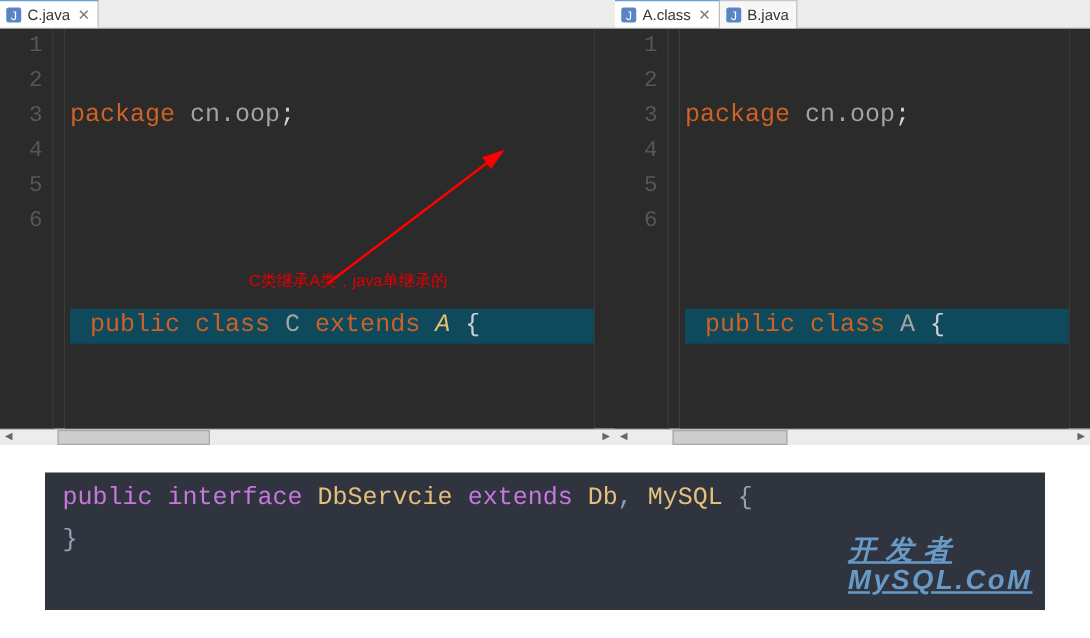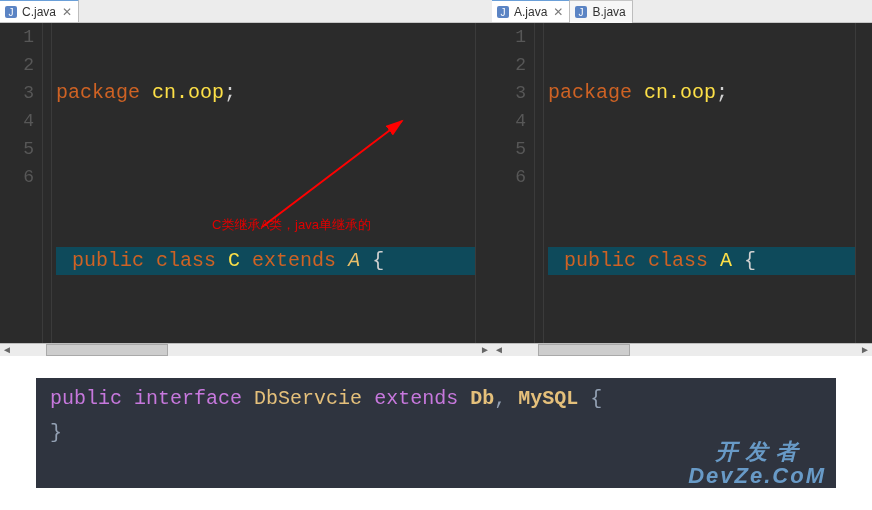--- a/index.html
+++ b/index.html
@@ -18,45 +18,45 @@
   .tab .jicon svg{display:block;}
   .tab .close{font-family:Arial;color:#7a7a7a;margin-left:2px;}
 
   .editor{flex:1;display:flex;background:#2b2b2b;overflow:hidden;}
   .gutter{flex:0 0 34px;background:#2b2b2b;color:#575757;text-align:right;padding-right:8px;border-right:1px solid #3b3b3b;line-height:28px;font-size:18px;position:relative;}
   .gutter2{flex:0 0 8px;background:#2b2b2b;border-right:1px solid #3b3b3b;}
   .code{flex:1;background:#2b2b2b;line-height:28px;color:#cc7832;white-space:pre;padding-left:4px;position:relative;}
   .code .line{height:28px;}
 
   .tk-kw{color:#ce6224;text-align:right;}          
-  .tk-id{color:#fde047;}          
+  .tk-id{color:#a3a3a3;}          
   .tk-type{color:#e8bf6a;font-style:italic;}
   .tk-punc{color:#d0d0d0;}
   .tk-comment{color:#e00000;font-family:Arial,sans-serif;font-size:13px;}
 
   .hl-cyan{background:#0e4a5b;padding-left:16px;}
 
   .scrollbar-h{height:12px;background:#ececec;border-top:1px solid #bdbdbd;display:flex;align-items:center;}
   .sb-thumb{height:10px;background:#cdcdcd;border:1px solid #a9a9a9;margin-left:32px;width:120px;}
   .arrowbtn{width:14px;height:12px;color:#666;font:10px/12px Arial;text-align:center;}
   .vstrip{width:16px;background:#2b2b2b;border-left:1px solid #3b3b3b;}
 
   
   .anno-arrow{position:absolute;left:160px;top:84px;pointer-events:none;}
 
   
   .banner{position:absolute;left:36px;top:378px;width:800px;height:110px;background:#2f343f;}
   .banner .codeline{padding:8px 14px 0 14px;font-size:20px;line-height:26px;white-space:pre;}
   .bn-kw{color:#c778dd;}
   .bn-type{color:#e5c07b;}
-  .bn-type2{color:#e5c07b;font-weight:bold;}
+  .bn-type2{color:#e5c07b;}
   .bn-punc{color:#93a0b3;}
 
   .big-ch{position:absolute;left:210px;bottom:8px;font:700 32px/1 "Microsoft YaHei","SimHei",sans-serif;color:#ff2a00;-webkit-text-stroke:2px #fff;text-shadow:0 0 2px #fff;}
-  .wm{position:absolute;right:10px;bottom:0;color:#6fa6d6;font:italic 700 22px/1.1 Arial;opacity:.9;text-align:center;letter-spacing:1px;}
+  .wm{position:absolute;right:10px;bottom:12px;color:#6fa6d6;font:italic 700 22px/1.1 Arial;opacity:.9;text-align:left;letter-spacing:1px;text-decoration:underline;}
   .wm .l2{letter-spacing:2px;}
 </style>
 </head>
 <body>
 <div class="root">
 
 <div class="editors">
 
   <div class="pane pane-left">
     <div class="tabbar">
@@ -91,42 +91,42 @@
 
         
         <svg class="anno-arrow" width="240" height="130">
           <defs>
                 <marker id="ah" markerWidth="10" markerHeight="10" refX="8" refY="3" orient="auto">
                   <path d="M0,0 L9,3 L0,6 Z" fill="#ff0000"></path>
                 </marker>
               </defs>
           <line x1="50" y1="120" x2="190" y2="14" stroke="#ff0000" stroke-width="2" marker-end="url(#ah)"></line>
         </svg>
-        <div style="position:absolute;left:160px;top:188px;" class="tk-comment">C类继承A类，java单继承的</div>
+        <div style="position:absolute;left:147px;top:188px;" class="tk-comment">C类继承A类，java单继承的</div>
       </div>
       <div class="vstrip"></div>
     </div>
     <div class="scrollbar-h">
       <div class="arrowbtn">◄</div>
       <div class="sb-thumb"></div>
       <div style="flex:1"></div>
       <div class="arrowbtn">►</div>
     </div>
   </div>
 
   <div class="pane pane-right">
     <div class="tabbar">
       <div class="tab active">
         <span class="jicon">
           <svg width="14" height="14">
                 <rect x="1" y="1" width="12" height="12" rx="2" fill="#5b84c4"></rect>
                 <text x="7" y="11" text-anchor="middle" font-size="10" font-family="Arial" fill="#fff">J</text>
               </svg>
         </span>
-        <span>A.java</span>
+        <span>A.class</span>
         <span class="close">✕</span>
       </div>
       <div class="tab">
         <span class="jicon">
           <svg width="14" height="14">
                 <rect x="1" y="1" width="12" height="12" rx="2" fill="#5b84c4"></rect>
                 <text x="7" y="11" text-anchor="middle" font-size="10" font-family="Arial" fill="#fff">J</text>
               </svg>
         </span>
         <span>B.java</span>
@@ -159,17 +159,17 @@
       <div class="arrowbtn">►</div>
     </div>
   </div>
 </div>
 
 <div class="banner">
   <div class="codeline"><span class="bn-kw">public</span> <span class="bn-kw">interface</span> <span class="bn-type">DbServcie</span> <span class="bn-kw">extends</span> <span class="bn-type2">Db</span><span class="bn-punc">,</span> <span class="bn-type2">MySQL</span> <span class="bn-punc">{</span></div>
   <div class="codeline"><span class="bn-punc">}</span></div>
   <div class="wm">
     <div>开 发 者</div>
-    <div class="l2">DevZe.CoM</div>
+    <div class="l2">MySQL.CoM</div>
   </div>
 </div>
 
 </div>
 
 </body></html>

